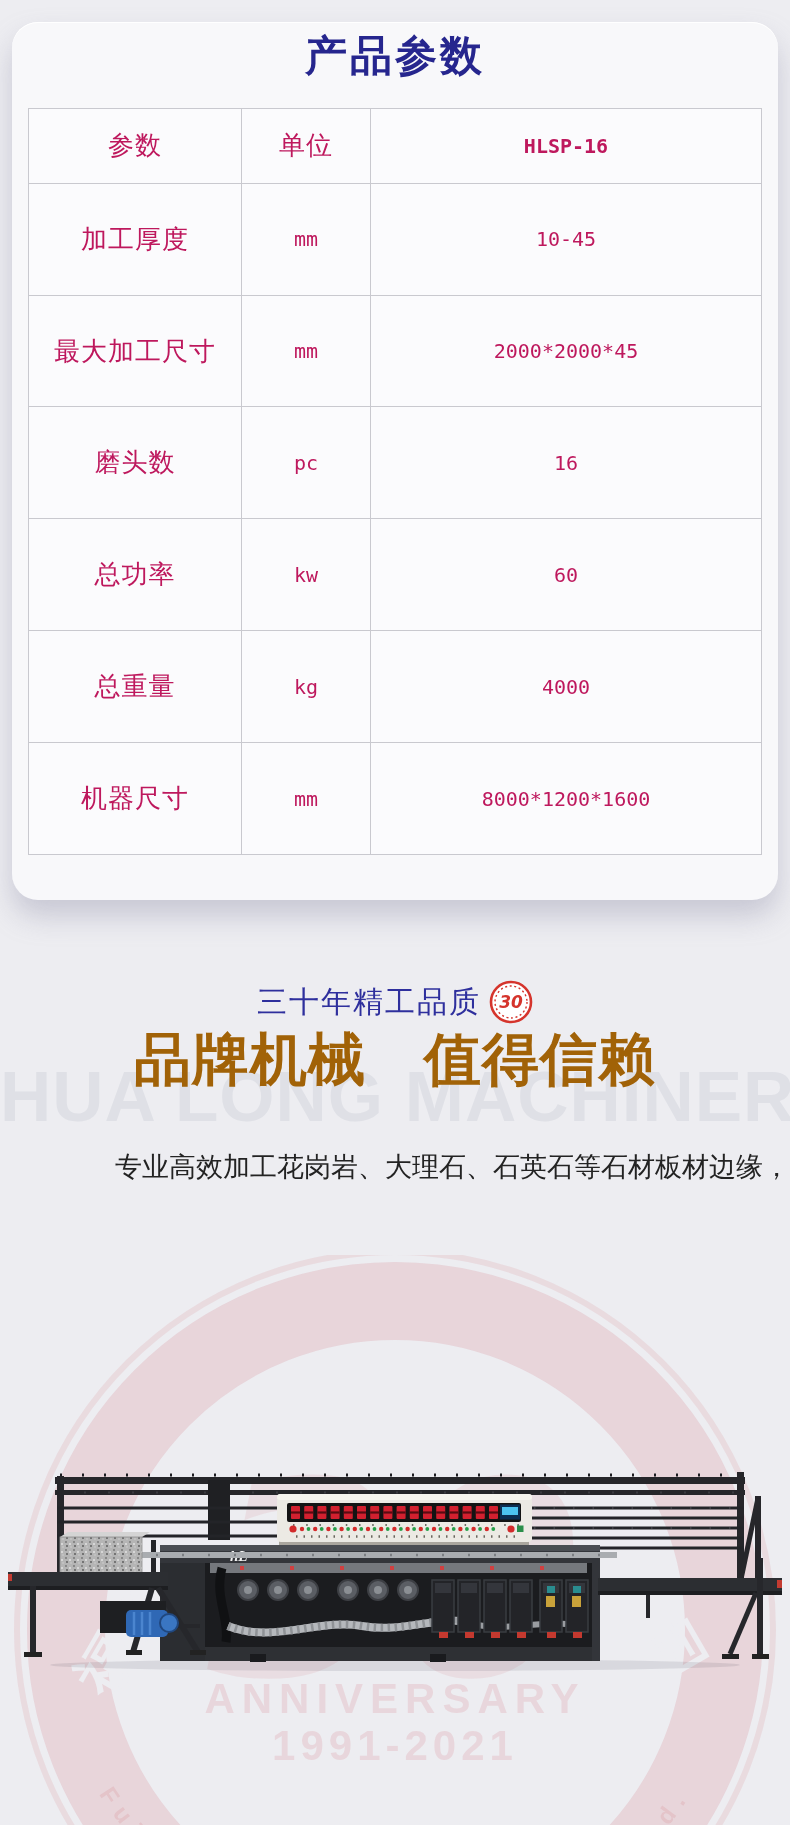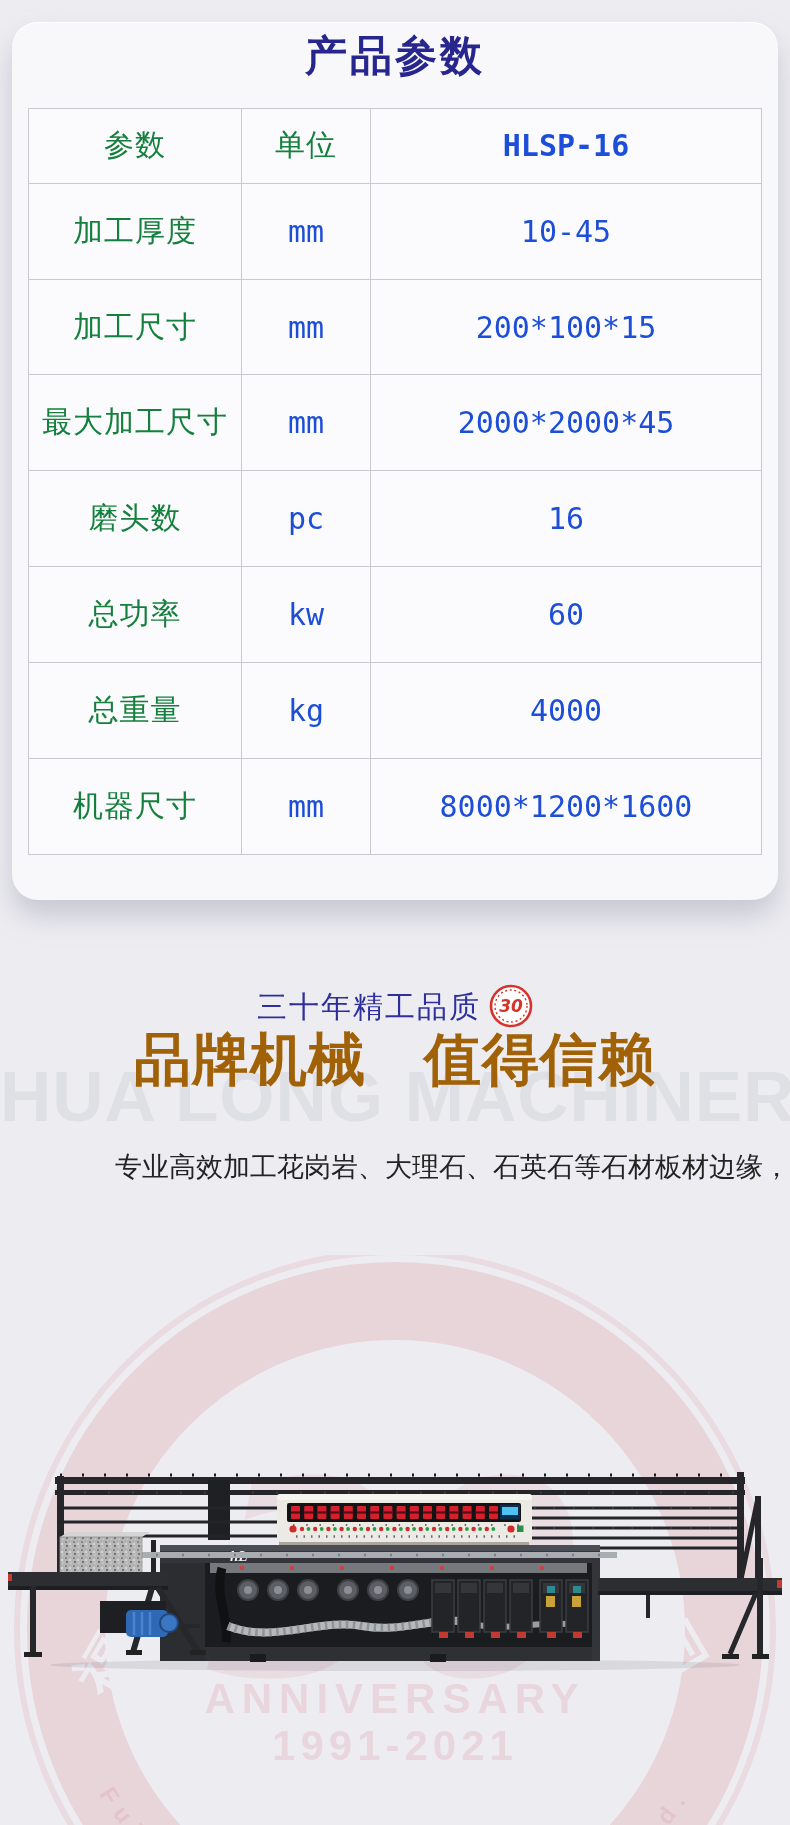--- a/index.html
+++ b/index.html
@@ -12,27 +12,27 @@
     box-shadow:0 16px 28px rgba(140,140,165,.38), inset 0 1px 0 #fff;}
   .spec-title{margin:0;padding-top:6px;text-align:center;
     font-size:42px;font-weight:900;letter-spacing:3px;color:#26268e;}
   .spec-table{position:absolute;left:16px;top:86px;width:734px;height:747px;
     border-collapse:collapse;table-layout:fixed;}
   .spec-table td,.spec-table th{border:1px solid #c9c9cf;background:#fbfbfd;
     text-align:center;vertical-align:middle;padding:0;}
   .spec-table tr{height:74.7px;}
   .col-param{width:212px;}
   .col-unit{width:128px;font-family:Liberation Mono, monospace;}
-  .cell-cn{font-size:30px;color:#15803d;font-weight:500;letter-spacing:1px;margin-left:44px;}
+  .cell-cn{font-size:26px;color:#be185d;font-weight:500;letter-spacing:1px;margin-left:44px;}
   .cell-mono{font-family:"DejaVu Sans Mono","Liberation Mono",monospace;
-    font-size:30px;color:#1d4ed8;}
+    font-size:20px;color:#be185d;}
 
   
   .tagline-row{position:absolute;left:0;top:976px;width:790px;height:52px;
-    display:flex;align-items:flex-end;justify-content:center;gap:8px;}
+    display:flex;align-items:center;justify-content:center;gap:8px;}
   .tagline{font-family:"Liberation Serif","DejaVu Serif",serif;
     font-size:30px;color:#2e2f9d;letter-spacing:2px;}
   .badge30{width:44px;height:44px;flex:0 0 auto;}
   .hl-watermark{position:absolute;left:0;top:1056px;width:790px;text-align:center;
     font-size:71px;font-weight:800;letter-spacing:1px;color:#dfe0e6;
     white-space:nowrap;z-index:0;}
   .headline{position:absolute;left:0;top:1022px;width:790px;margin:0;text-align:center;
     font-size:57px;font-weight:900;letter-spacing:1px;color:#a16207;z-index:1;}
   .brand-desc{position:absolute;left:0;top:1148px;width:790px;margin:0;text-align:right;
     font-family:"Liberation Serif","DejaVu Serif",serif;
@@ -55,25 +55,20 @@
           <th class="cell-cn col-param">参数</th>
           <th class="cell-cn col-unit">单位</th>
           <th class="cell-mono">HLSP-16</th>
         </tr>
       </thead>
       <tbody>
         <tr>
           <td class="cell-cn">加工厚度</td>
           <td class="cell-mono">mm</td>
           <td class="cell-mono">10-45</td>
-        </tr>
-        <tr>
-          <td class="cell-cn">加工尺寸</td>
-          <td class="cell-mono">mm</td>
-          <td class="cell-mono">200*100*15</td>
         </tr>
         <tr>
           <td class="cell-cn">最大加工尺寸</td>
           <td class="cell-mono">mm</td>
           <td class="cell-mono">2000*2000*45</td>
         </tr>
         <tr>
           <td class="cell-cn">磨头数</td>
           <td class="cell-mono">pc</td>
           <td class="cell-mono">16</td>

